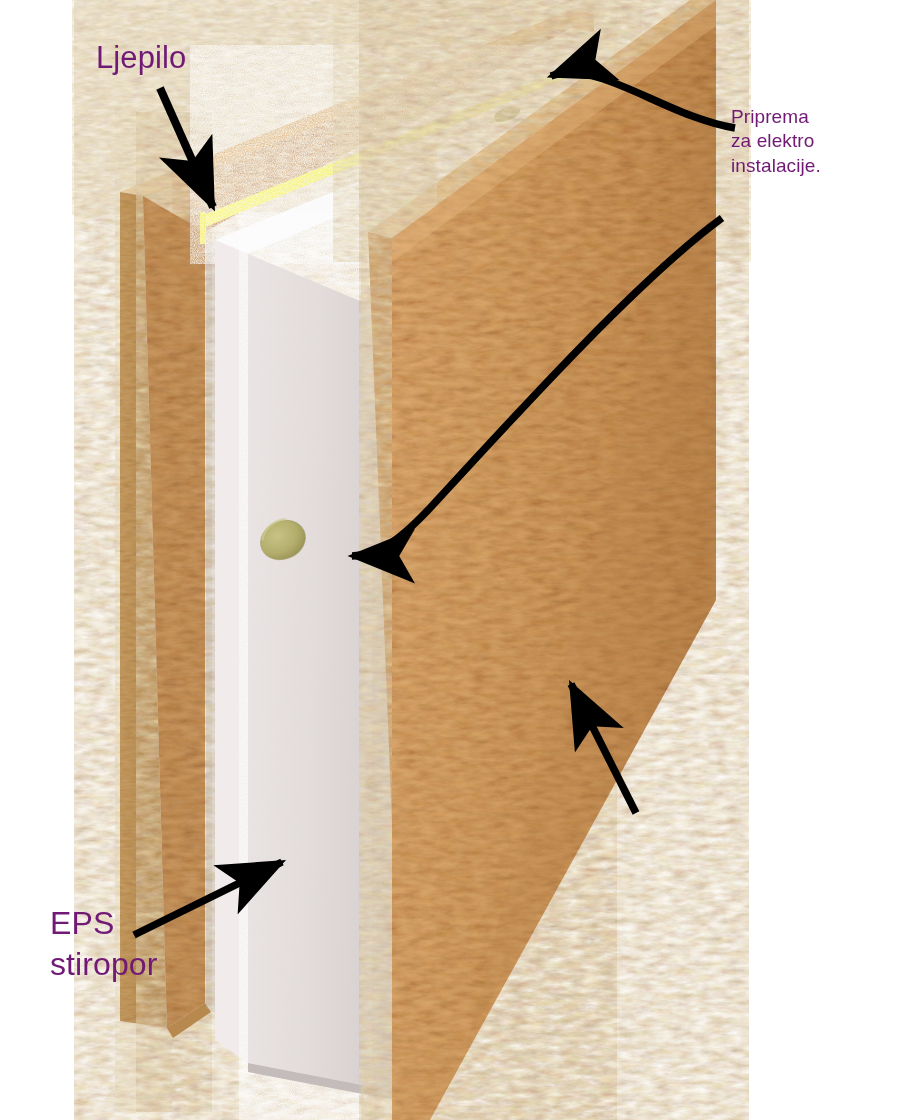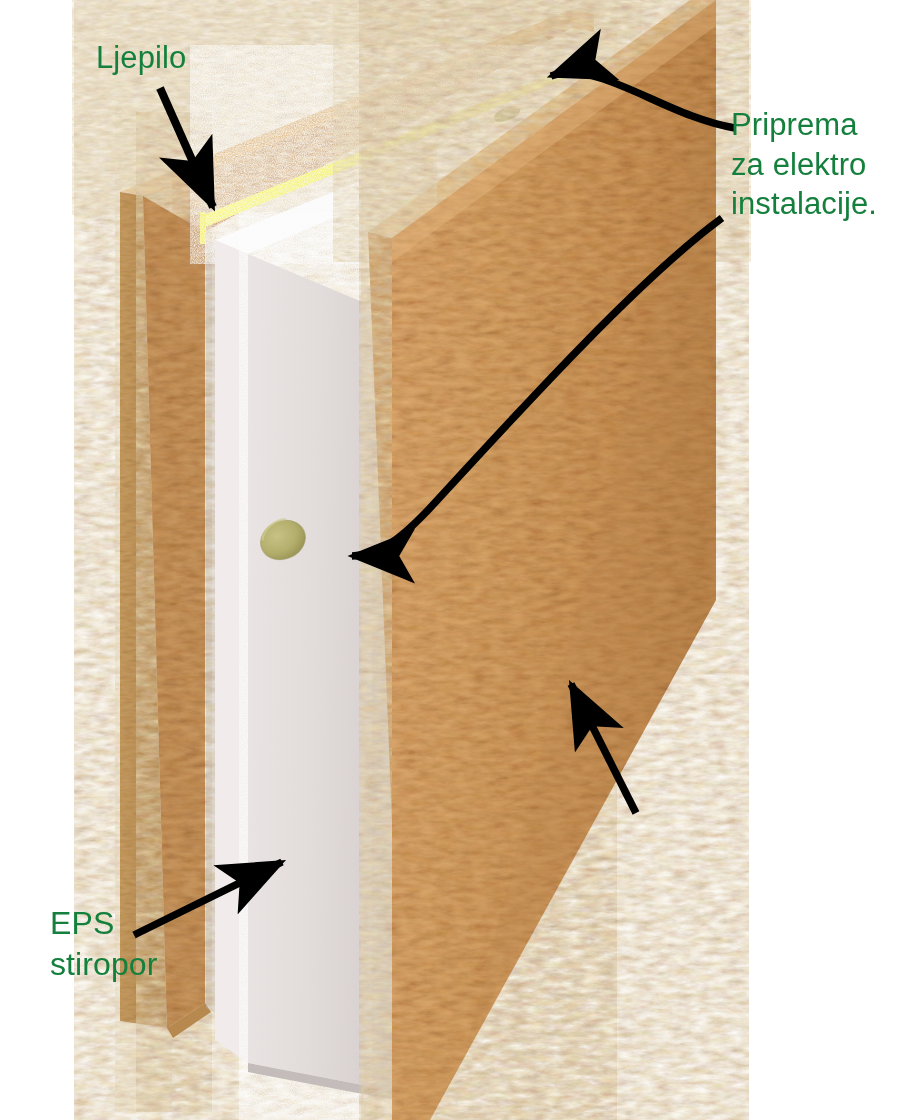--- a/index.html
+++ b/index.html
@@ -24,36 +24,36 @@
   svg.scene {
     position: absolute;
     top: 0;
     left: 0;
     width: 913px;
     height: 1120px;
     display: block;
   }
   .label-text {
     position: absolute;
-    color: #15803d;
+    color: #701a75;
     font-family: "Liberation Sans", sans-serif;
     font-weight: 400;
     line-height: 1.28;
     white-space: pre-line;
     letter-spacing: 0.1px;
   }
   #label-ljepilo {
     left: 96px;
     top: 38px;
     font-size: 31px;
   }
   #label-priprema {
     left: 731px;
     top: 105px;
-    font-size: 31px;
+    font-size: 19px;
     text-align: left;
   }
   #label-osb {
     left: 648px;
     top: 805px;
     font-size: 30px;
   }
   #label-eps {
     left: 50px;
     top: 903px;

